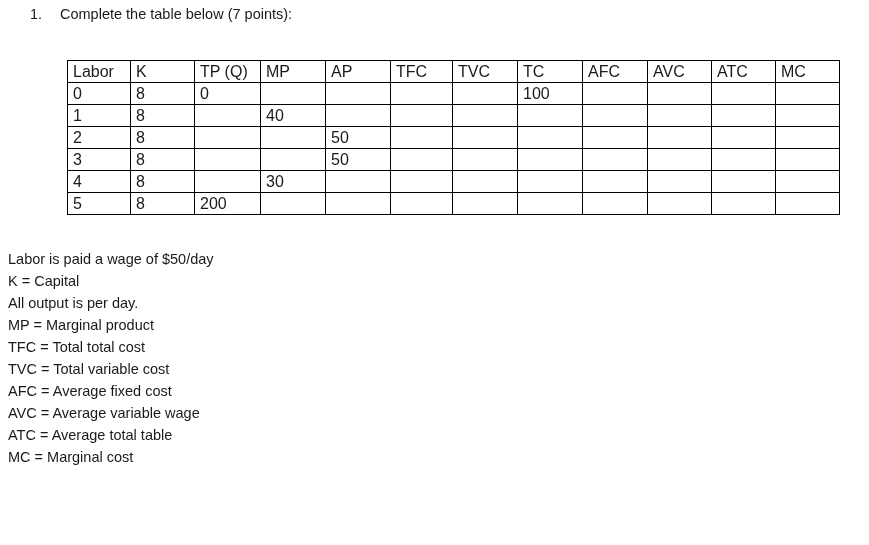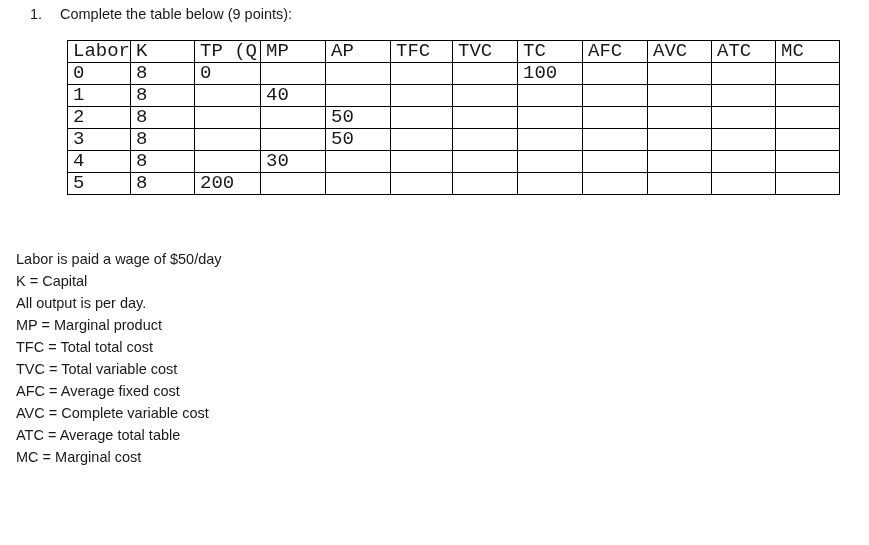--- a/index.html
+++ b/index.html
@@ -32,26 +32,25 @@
     flex: 0 0 30px;
   }
   .question-text {
     white-space: nowrap;
   }
 
   
   .data-table {
     position: absolute;
     left: 67px;
-    top: 40px;
+    top: 60px;
     width: 772px;
     border-collapse: collapse;
     table-layout: fixed;
-    font-size: 19px;
-    font-family: Liberation Mono, monospace;
+    font-size: 16px;
   }
   .data-table td, .data-table th {
     border: 1px solid #000000;
     height: 21px;
     padding: 0 0 0 5px;
     text-align: left;
     vertical-align: middle;
     font-weight: normal;
     white-space: nowrap;
     overflow: hidden;
@@ -69,36 +68,36 @@
   .col-tvc   { width: 65px; }
   .col-tc    { width: 65px; }
   .col-afc   { width: 65px; }
   .col-avc   { width: 64px; }
   .col-atc   { width: 64px; }
   .col-mc    { width: 64px; }
 
   
   .notes {
     position: absolute;
-    left: 16px;
+    left: 8px;
     top: 248px;
     font-size: 14.5px;
     line-height: 22px;
     color: #1a1a1a;
   }
   .note-line {
     white-space: nowrap;
   }
 </style>
 </head>
 <body>
 
 <div class="question-block">
   <span class="question-number">1.</span>
-  <span class="question-text">Complete the table below (9 points):</span>
+  <span class="question-text">Complete the table below (7 points):</span>
 </div>
 
 <table class="data-table">
   <colgroup>
     <col class="col-labor">
       <col class="col-k">
       <col class="col-tpq">
       <col class="col-mp">
     <col class="col-ap">
       <col class="col-tfc">
@@ -214,16 +213,16 @@
 </table>
 
 <div class="notes">
   <div class="note-line">Labor is paid a wage of $50/day</div>
   <div class="note-line">K = Capital</div>
   <div class="note-line">All output is per day.</div>
   <div class="note-line">MP = Marginal product</div>
   <div class="note-line">TFC = Total total cost</div>
   <div class="note-line">TVC = Total variable cost</div>
   <div class="note-line">AFC = Average fixed cost</div>
-  <div class="note-line">AVC = Complete variable cost</div>
+  <div class="note-line">AVC = Average variable wage</div>
   <div class="note-line">ATC = Average total table</div>
   <div class="note-line">MC = Marginal cost</div>
 </div>
 
 </body></html>

